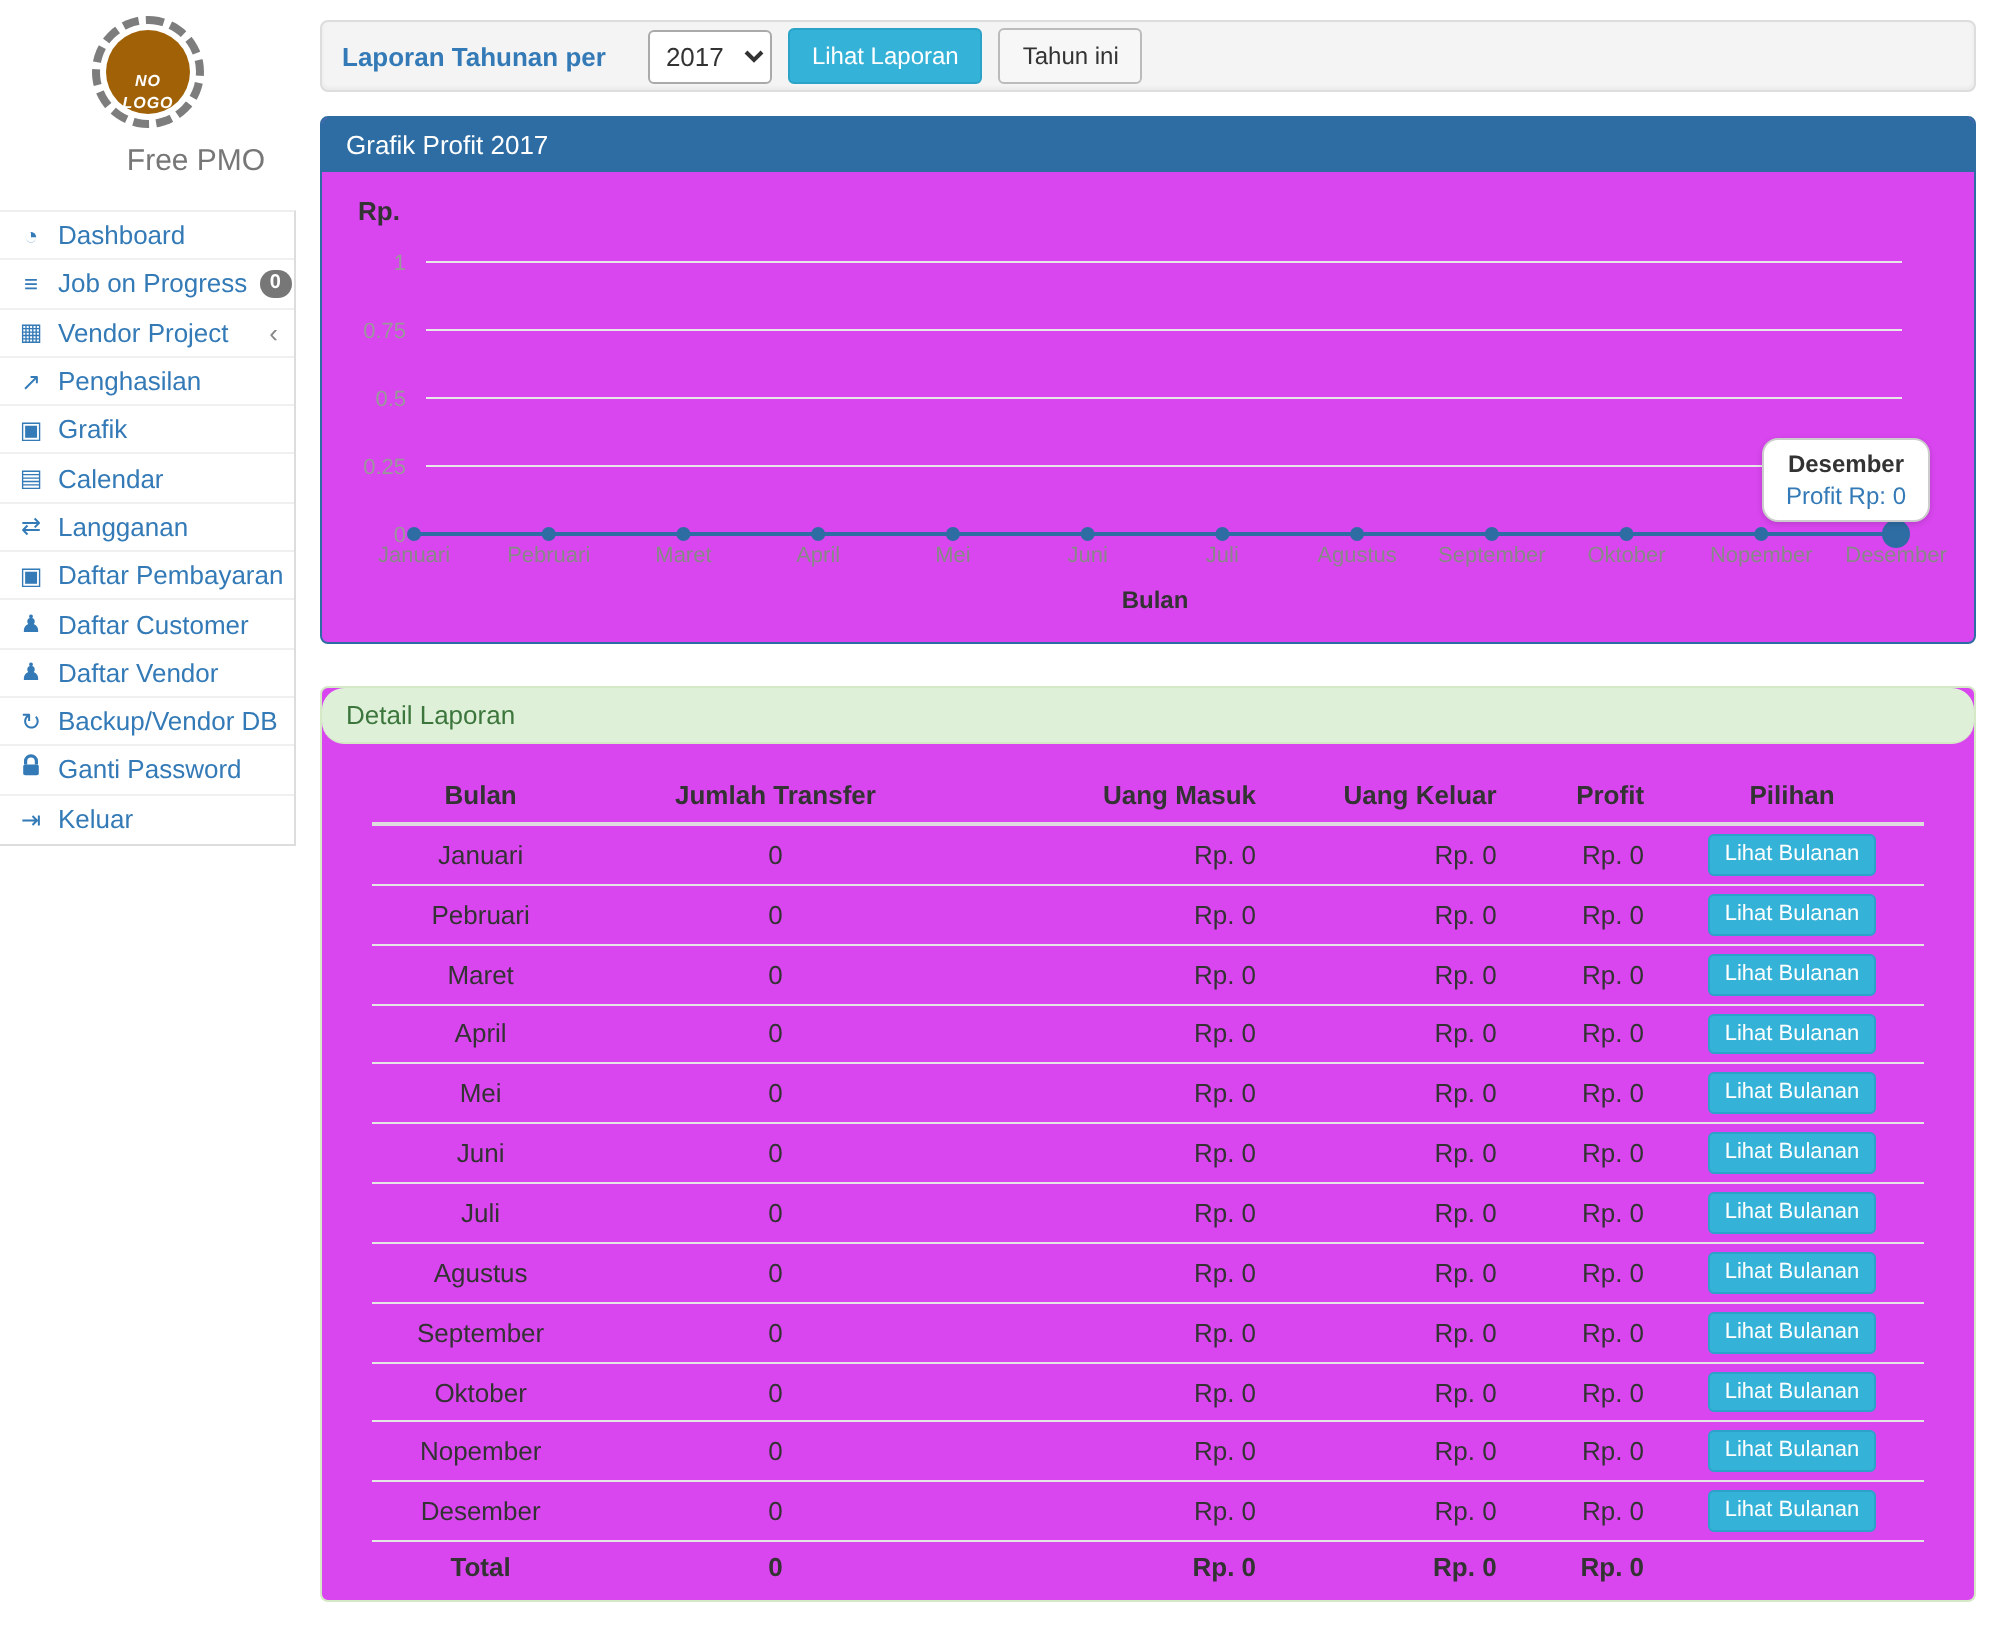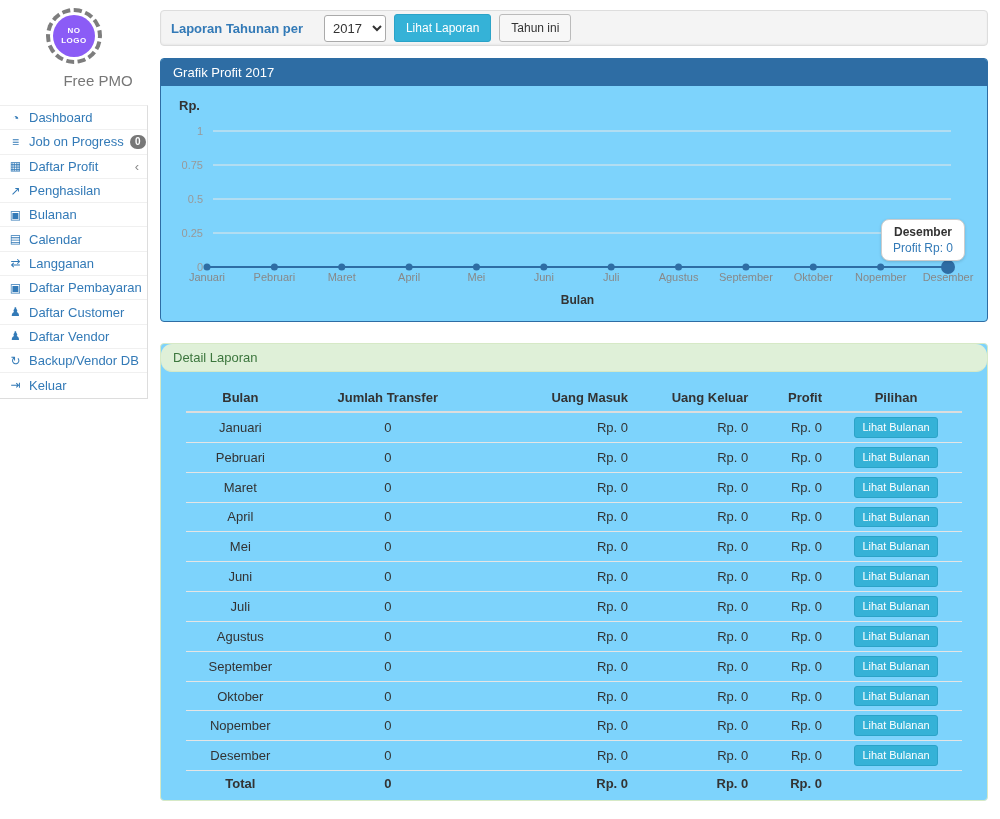--- a/index.html
+++ b/index.html
@@ -13,23 +13,23 @@
 
   
   .sidebar { position:absolute; left:0; top:0; width:148px; background:#fff; }
   .logo-block { text-align:center; padding:8px 0 4px; }
   .logo-circle {
     width:56px; height:56px; margin:0 auto; border-radius:50%;
     border:4px dashed #7d7d7d; background:#fff;
     display:flex; align-items:center; justify-content:center;
   }
   .logo-inner {
-    width:42px; height:42px; border-radius:50%; background:#8b5cf6;
+    width:42px; height:42px; border-radius:50%; background:#a16207;
     color:#fff; font-size:8px; font-weight:bold; letter-spacing:.5px;
-    display:flex; flex-direction:column; align-items:center; justify-content:center; line-height:1.3;
+    display:flex; flex-direction:column; align-items:center; justify-content:flex-end; line-height:1.3;font-style:italic;
   }
   .brand-name { color:#777; font-size:15px; margin-top:8px;padding-left:48px; }
   .menu { margin-top:12px; border-top:1px solid #eee; border-right:1px solid #ddd; border-bottom:1px solid #ddd; background:#fff; }
   .menu-item {
     display:flex; align-items:center; gap:6px;
     padding:5px 8px; border-bottom:1px solid #f0f0f0;
     color:#337ab7; cursor:pointer; height:24.3px;
   }
   .menu-item:last-child { border-bottom:none; }
   .menu-icon { width:15px; text-align:center; font-size:12px; flex:0 0 15px; }
@@ -61,21 +61,21 @@
     background:#fff; font-size:13px; font-family:inherit; padding:2px 4px; color:#333;margin-left:13px;
   }
   .btn {
     border-radius:3px; font-size:12px; padding:5px 11px; cursor:pointer;
     border:1px solid transparent; font-family:inherit; line-height:1.35;
   }
   .btn-info { background:#35b2d7; border-color:#2ba3c8; color:#fff; }
   .btn-default { background:#f7f7f7; border-color:#bbb; color:#333; }
   .btn-xs { font-size:11px; padding:2px 7px; }
 
-  .panel { border-radius:4px; background:#7dd3fc; }
+  .panel { border-radius:4px; background:#d946ef; }
   .panel-heading { padding:6px 12px; border-radius:3px 3px 0 0; font-size:13px; }
   .panel-primary { border:1px solid #2e6da4; margin-bottom:21px; }
   .panel-primary > .panel-heading { background:#2e6da4; color:#fff; }
   .panel-success { border:1px solid #d6e9c6; margin-bottom:8px; }
   .panel-success > .panel-heading { background:#dff0d8; color:#3c763d; border-bottom:1px solid #d6e9c6;border-radius:11px; }
 
   .chart-body { position:relative; padding:4px 8px;text-decoration:underline; }
   .chart-body svg text { font-family:"Liberation Sans", sans-serif; }
   .tooltip-box {
     position:absolute; right:22px; top:133px; background:#fff;
@@ -113,30 +113,30 @@
           <span class="menu-icon">◔</span>
           <span class="menu-label">Dashboard</span>
         </div>
         <div class="menu-item">
           <span class="menu-icon">≡</span>
           <span class="menu-label">Job on Progress</span>
           <span class="badge">0</span>
         </div>
         <div class="menu-item">
           <span class="menu-icon">▦</span>
-          <span class="menu-label">Daftar Profit</span>
+          <span class="menu-label">Vendor Project</span>
           <span class="chevron">‹</span>
         </div>
         <div class="menu-item">
           <span class="menu-icon">↗</span>
           <span class="menu-label">Penghasilan</span>
         </div>
         <div class="menu-item">
           <span class="menu-icon">▣</span>
-          <span class="menu-label">Bulanan</span>
+          <span class="menu-label">Grafik</span>
         </div>
         <div class="menu-item">
           <span class="menu-icon">▤</span>
           <span class="menu-label">Calendar</span>
         </div>
         <div class="menu-item">
           <span class="menu-icon">⇄</span>
           <span class="menu-label">Langganan</span>
         </div>
         <div class="menu-item">
@@ -147,20 +147,27 @@
           <span class="menu-icon">♟</span>
           <span class="menu-label">Daftar Customer</span>
         </div>
         <div class="menu-item">
           <span class="menu-icon">♟</span>
           <span class="menu-label">Daftar Vendor</span>
         </div>
         <div class="menu-item">
           <span class="menu-icon">↻</span>
           <span class="menu-label">Backup/Vendor DB</span>
+        </div>
+        <div class="menu-item">
+          <span class="menu-icon"><svg width="11" height="12" viewBox="0 0 11 12">
+              <path d="M2.8 5.2V3.6a2.7 2.7 0 0 1 5.4 0v1.6" fill="none" stroke="#337ab7" stroke-width="1.6"></path>
+              <rect x="1.6" y="5.2" width="7.8" height="5.4" rx="1" fill="#337ab7"></rect>
+            </svg></span>
+          <span class="menu-label">Ganti Password</span>
         </div>
         <div class="menu-item">
           <span class="menu-icon">⇥</span>
           <span class="menu-label">Keluar</span>
         </div>
       </nav>
   </aside>
 
   <main class="main">
 

